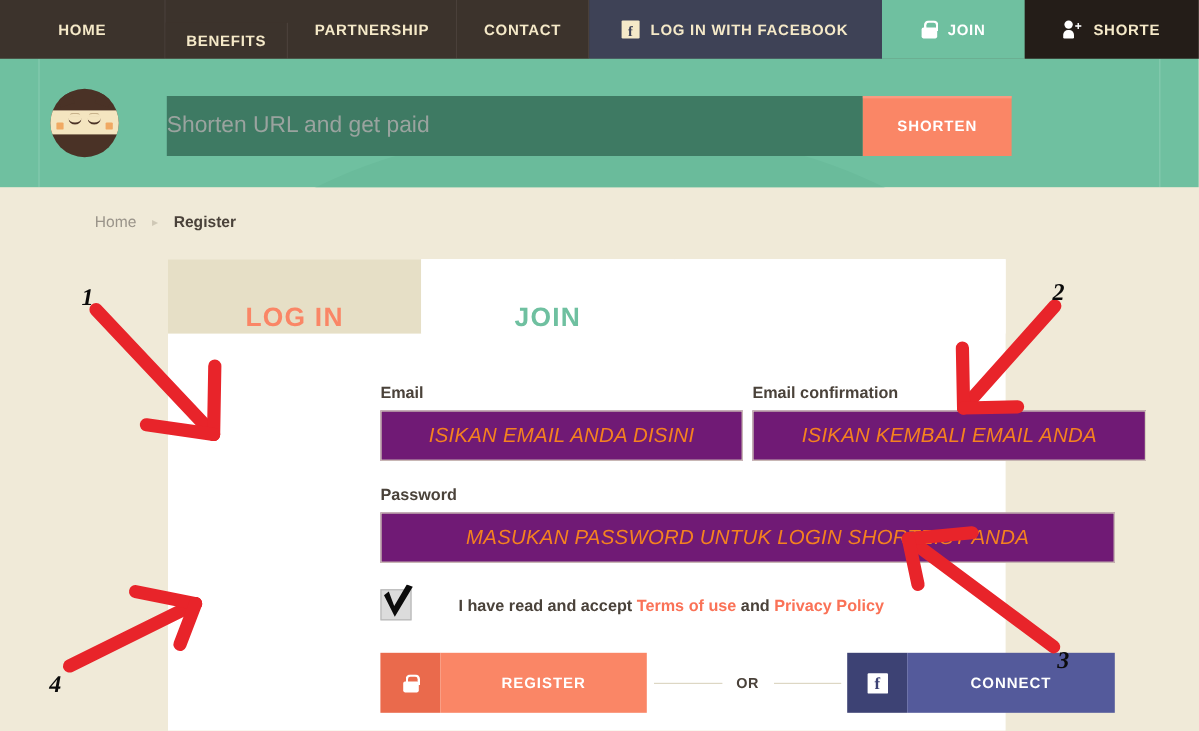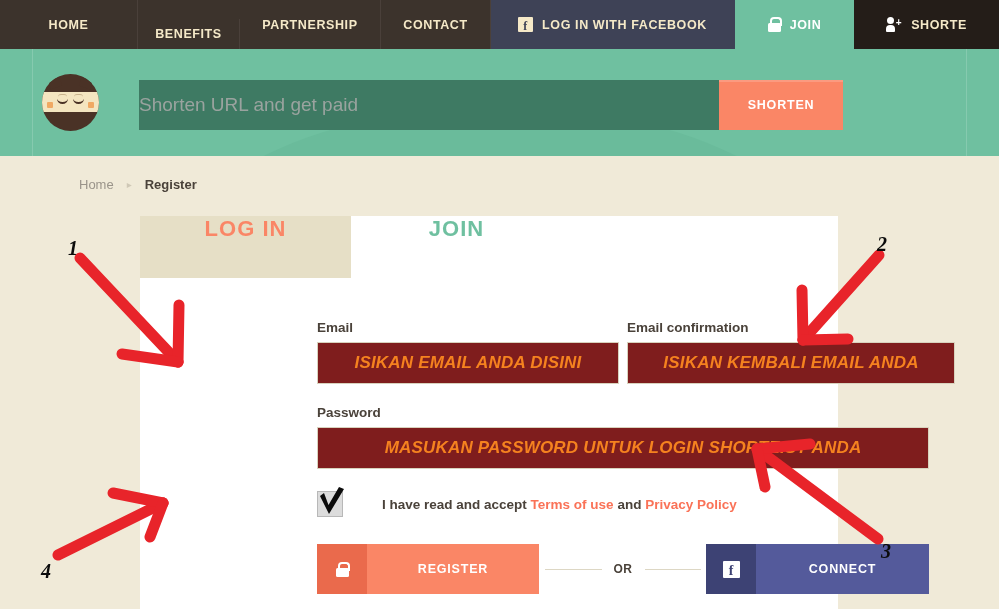--- a/index.html
+++ b/index.html
@@ -134,21 +134,21 @@
   .bc-cur  { color: #4a423a; font-weight: bold; }
 
   
   .card {
     position: absolute; left: 140px; top: 216px;
     width: 698px; height: 393px;
     background: #ffffff;
   }
   .tabs { position:absolute; left:0; top:0; width:100%; height:62px; display:flex; }
   .tab {
-    display:flex; align-items:flex-start; justify-content:center;
+    display:flex; align-items:flex-end; justify-content:center;
     width: 211px; height: 62px;
     font-size: 22px; font-weight: bold; letter-spacing: 1px;
     cursor: pointer; user-select:none;
   }
   .tab-login { background:#e6dfc6; color:#fa8666; }
   .tab-join  { background:#ffffff; color:#6fc0a0; }
   .tabs-rest { flex: 1; background: #ffffff; }
 
   .form { position:absolute; left:0; top:62px; width:100%; }
   .field-label {
@@ -156,25 +156,25 @@
     margin-bottom: 7px;
   }
   .row { position: absolute; }
   .row-email { left: 177px; top: 42px; width: 302px; }
   .row-emailc{ left: 487px; top: 42px; width: 328px; }
   .row-pass  { left: 177px; top: 127px; width: 612px; }
 
   .txt-input {
     width: 100%; height: 42px;
     border: 1px solid #d8d2bd;
-    background: #7f1d1d;
+    background: #701a75;
     outline: none;
     font-family: "Liberation Sans", sans-serif;
     font-size: 17px;
-    font-weight: bold;
+    font-weight: normal;
     font-style: italic;
     color: #f5821f;
     text-align: center;
     letter-spacing: 0.2px;
   }
   .txt-input.wide { text-align: center; }
 
   .terms-row {
     position: absolute; left: 177px; top: 213px;
     display: flex; align-items: center; gap: 11px;

